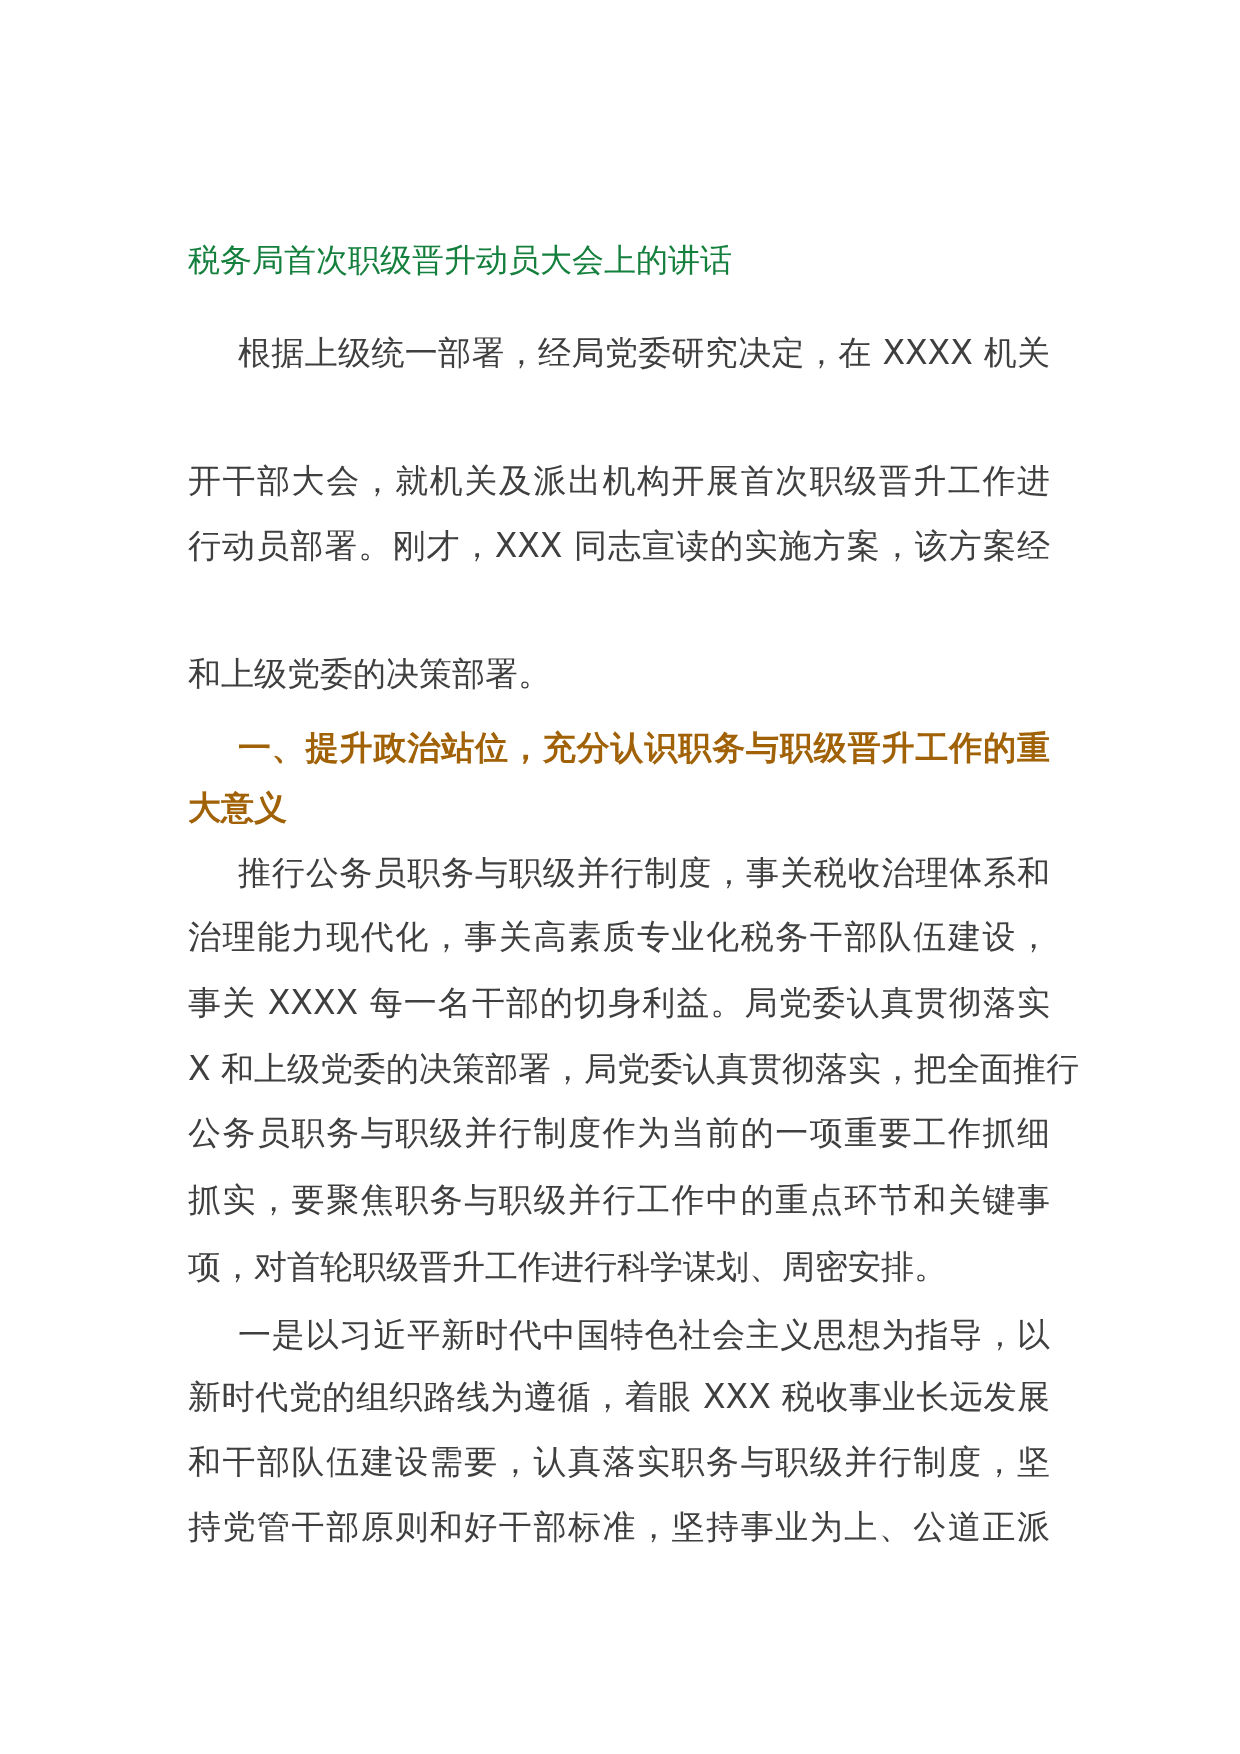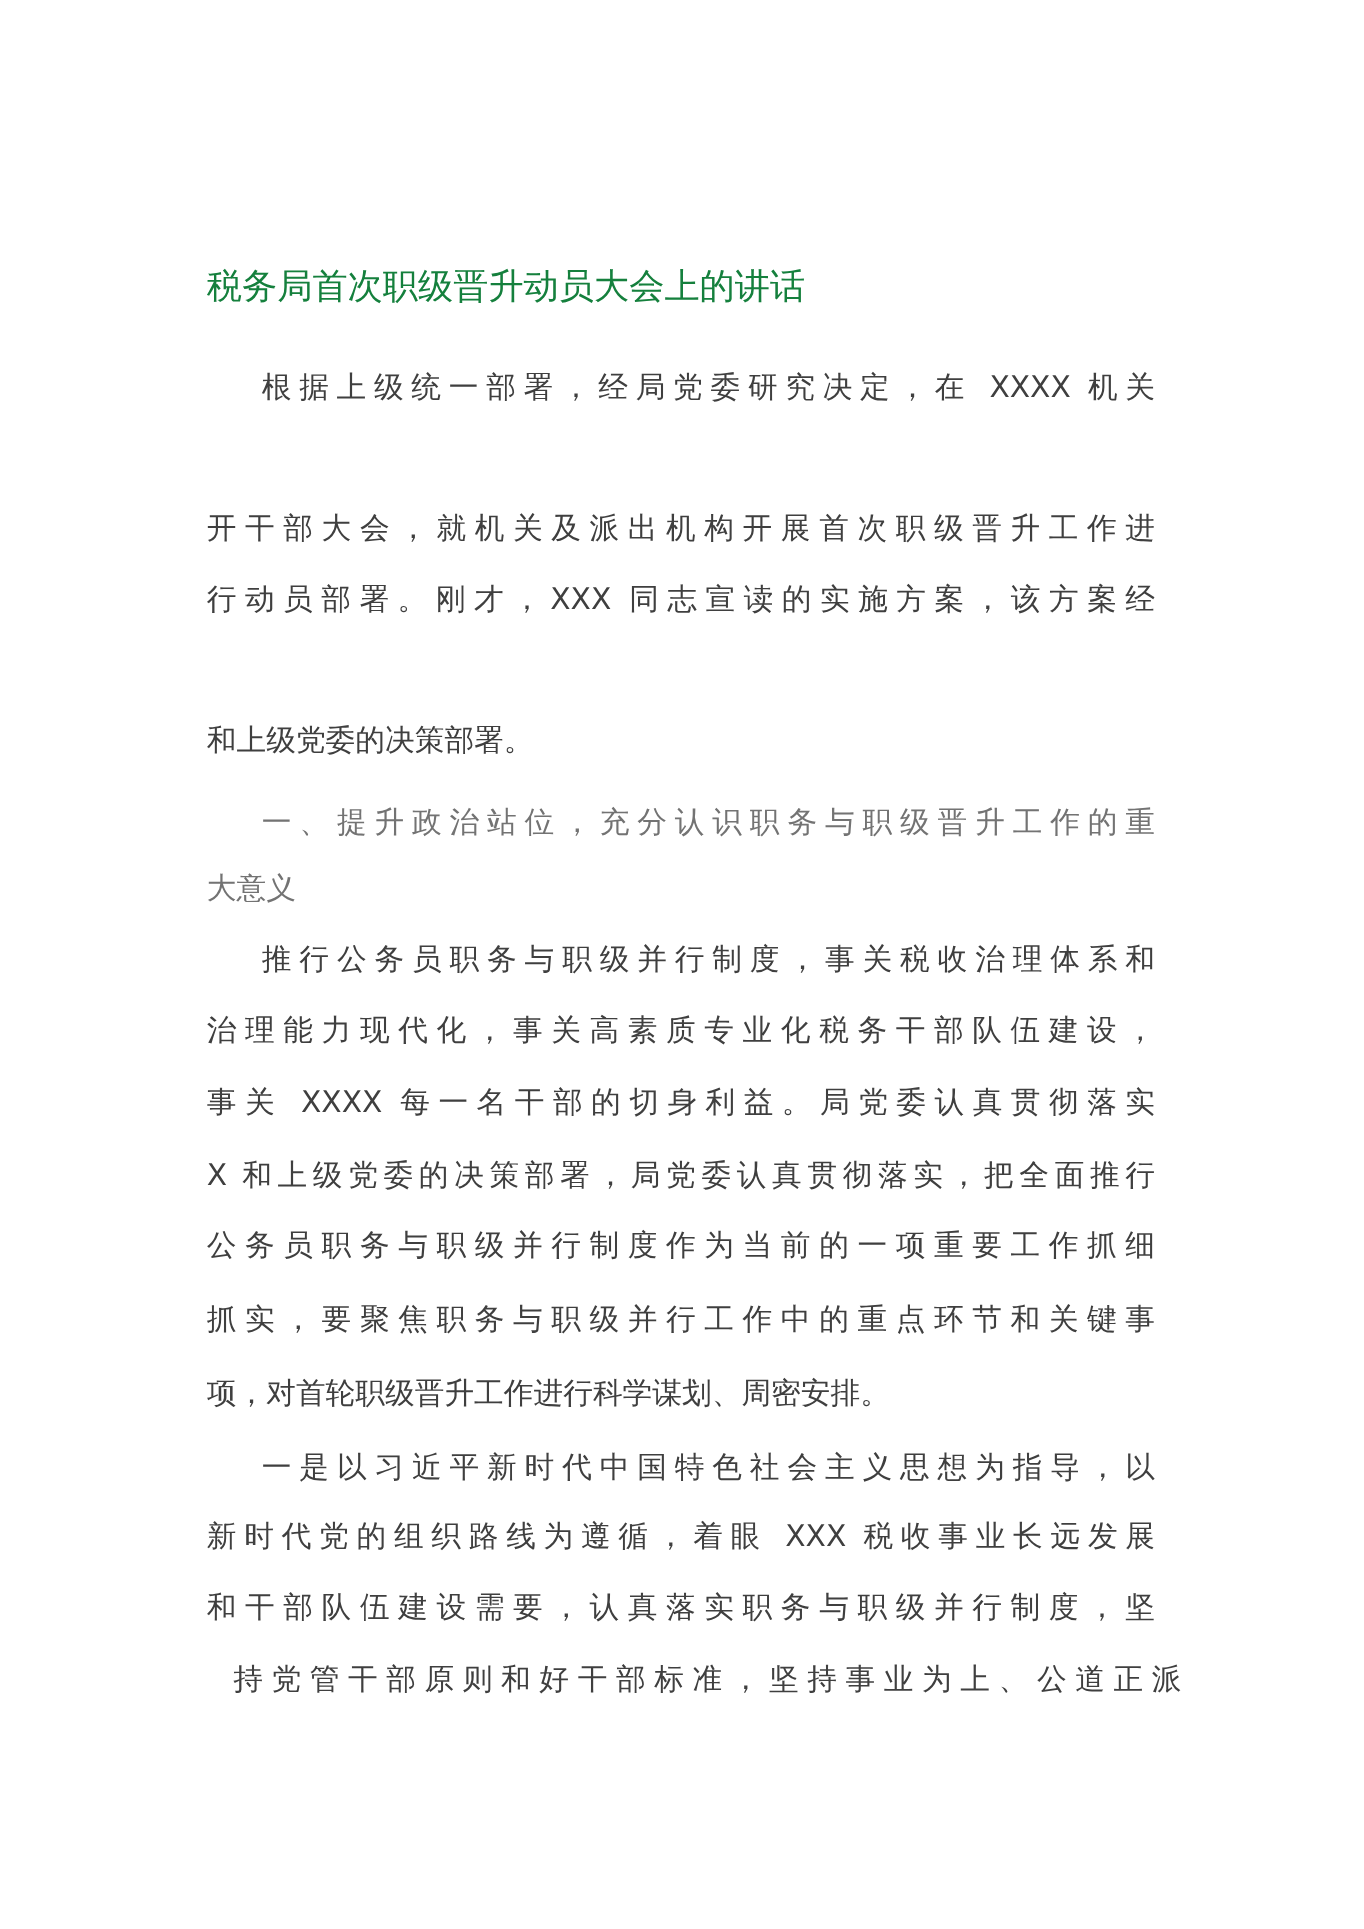--- a/index.html
+++ b/index.html
@@ -30,37 +30,37 @@
       line-height: 44px;
       white-space: nowrap;
       color: #15803d;
       letter-spacing: 0px;
     }
     .line {
       position: absolute;
       left: 188px;
       width: 862px;
       height: 50px;
-      font-size: 27px;
+      font-size: 33px;
       line-height: 50px;
       white-space: nowrap;
       text-align: justify;
       text-align-last: justify;
       color: #3f3f3f;
     }
     .line.indent {
       left: 238px;
       width: 812px;
     }
     .line.last {
       text-align-last: left;
     }
     .line.bold {
-      font-weight: normal;
-      color: #737373;
+      font-weight: bold;
+      color: #a16207;
     }
   </style>
 </head>
 <body>
 
 <div class="page">
 
   <div class="doc-title">税务局首次职级晋升动员大会上的讲话</div>
 
   <div class="line indent" style="top:328px;">根据上级统一部署，经局党委研究决定，在 XXXX 机关</div>
@@ -75,15 +75,15 @@
   <div class="line" style="top:912px;">治理能力现代化，事关高素质专业化税务干部队伍建设，</div>
   <div class="line" style="top:978px;">事关 XXXX 每一名干部的切身利益。局党委认真贯彻落实</div>
   <div class="line" style="top:1044px;">X 和上级党委的决策部署，局党委认真贯彻落实，把全面推行</div>
   <div class="line" style="top:1108px;">公务员职务与职级并行制度作为当前的一项重要工作抓细</div>
   <div class="line" style="top:1175px;">抓实，要聚焦职务与职级并行工作中的重点环节和关键事</div>
   <div class="line last" style="top:1242px;">项，对首轮职级晋升工作进行科学谋划、周密安排。</div>
 
   <div class="line indent" style="top:1310px;">一是以习近平新时代中国特色社会主义思想为指导，以</div>
   <div class="line" style="top:1372px;">新时代党的组织路线为遵循，着眼 XXX 税收事业长远发展</div>
   <div class="line" style="top:1437px;">和干部队伍建设需要，认真落实职务与职级并行制度，坚</div>
-  <div class="line" style="top:1502px;margin-left:24px;">持党管干部原则和好干部标准，坚持事业为上、公道正派</div>
+  <div class="line" style="top:1502px;">持党管干部原则和好干部标准，坚持事业为上、公道正派</div>
 
 </div>
 
 </body></html>

